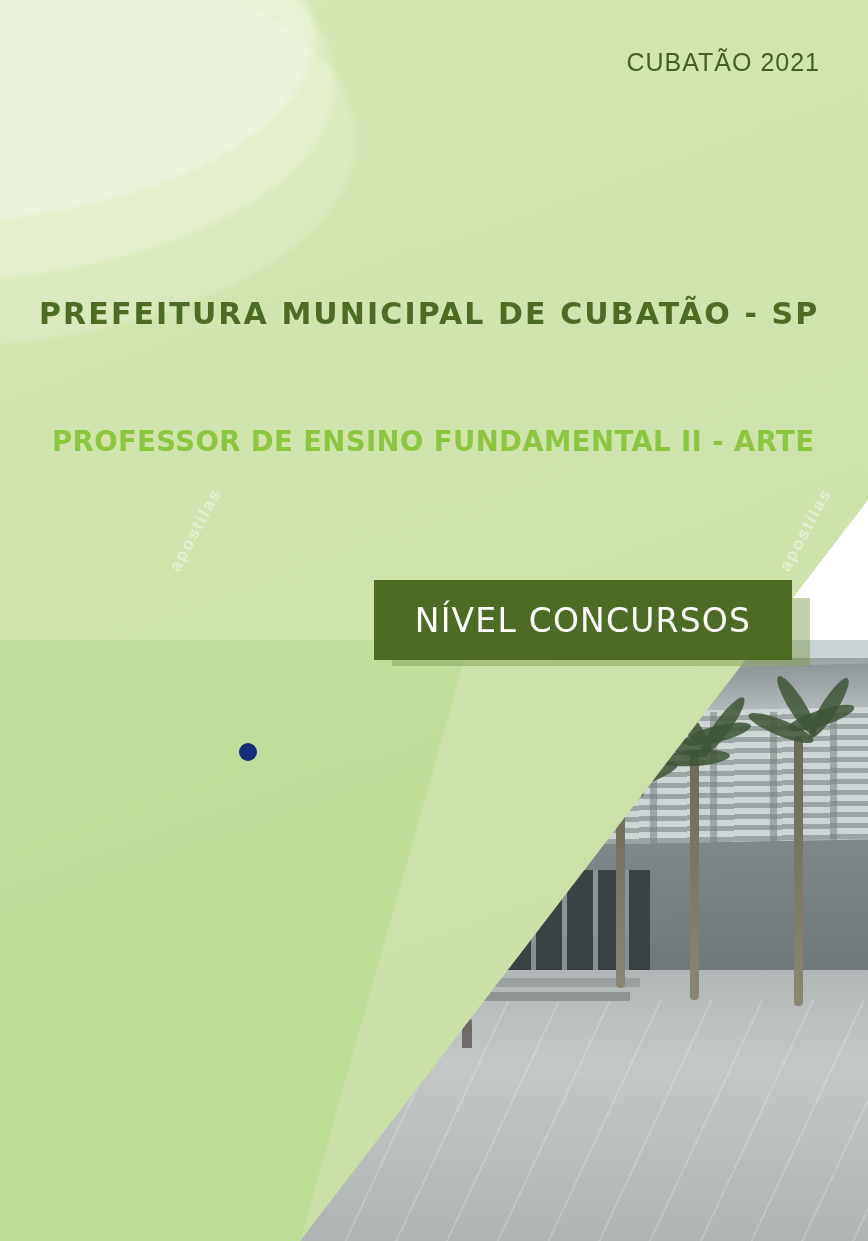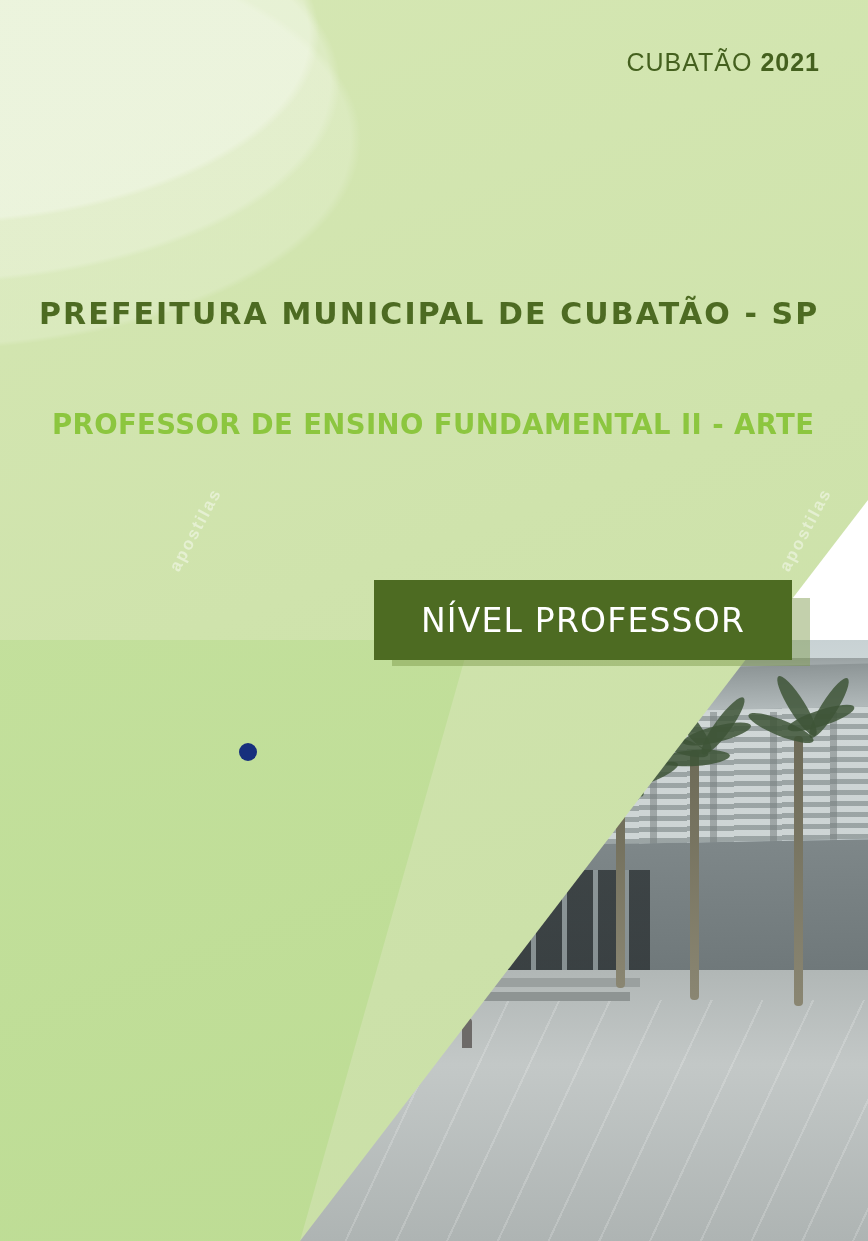--- a/index.html
+++ b/index.html
@@ -220,21 +220,21 @@
   }
 
   .edition {
     position: absolute;
     right: 48px; top: 48px;
     font-size: 25px;
     letter-spacing: 1px;
     color: #44601e;
     font-weight: normal;
   }
-  .edition b { font-weight: bold; }
+  .edition b { font-weight: normal; }
 
   
   .city {
     position: absolute;
     left: 46px; top: 148px;
     font-size: 108px;
     font-weight: bold;
     letter-spacing: 1px;
     color: #4d6b22;
     line-height: 1;
@@ -244,21 +244,21 @@
     position: absolute;
     left: 39px; top: 296px;
     font-size: 30px;
     font-weight: bold;
     letter-spacing: 2.1px;
     color: #4d6b22;
     font-family: "DejaVu Sans", sans-serif;
   }
   .role {
     position: absolute;
-    left: 52px; top: 405px;
+    left: 52px; top: 422px;
     width: 790px;
     font-size: 27.5px;
     font-weight: bold;
     letter-spacing: .4px;
     line-height: 1.45;
     color: #8cc63f;
     font-family: "DejaVu Sans", sans-serif;
   }
 
   
@@ -360,16 +360,16 @@
   <div class="wm wm1">apostilas</div>
   <div class="wm wm2">apostilas</div>
 
 
   <div class="edition"><span>CUBATÃO</span> <b>2021</b></div>
 
   <div class="entity">PREFEITURA MUNICIPAL DE CUBATÃO - SP</div>
   <div class="role">PROFESSOR DE ENSINO FUNDAMENTAL II - ARTE</div>
 
   <div class="level-shadow"></div>
-  <div class="level">NÍVEL PROFESSOR</div>
+  <div class="level">NÍVEL CONCURSOS</div>
 
 
 </div>
 
 </body></html>

